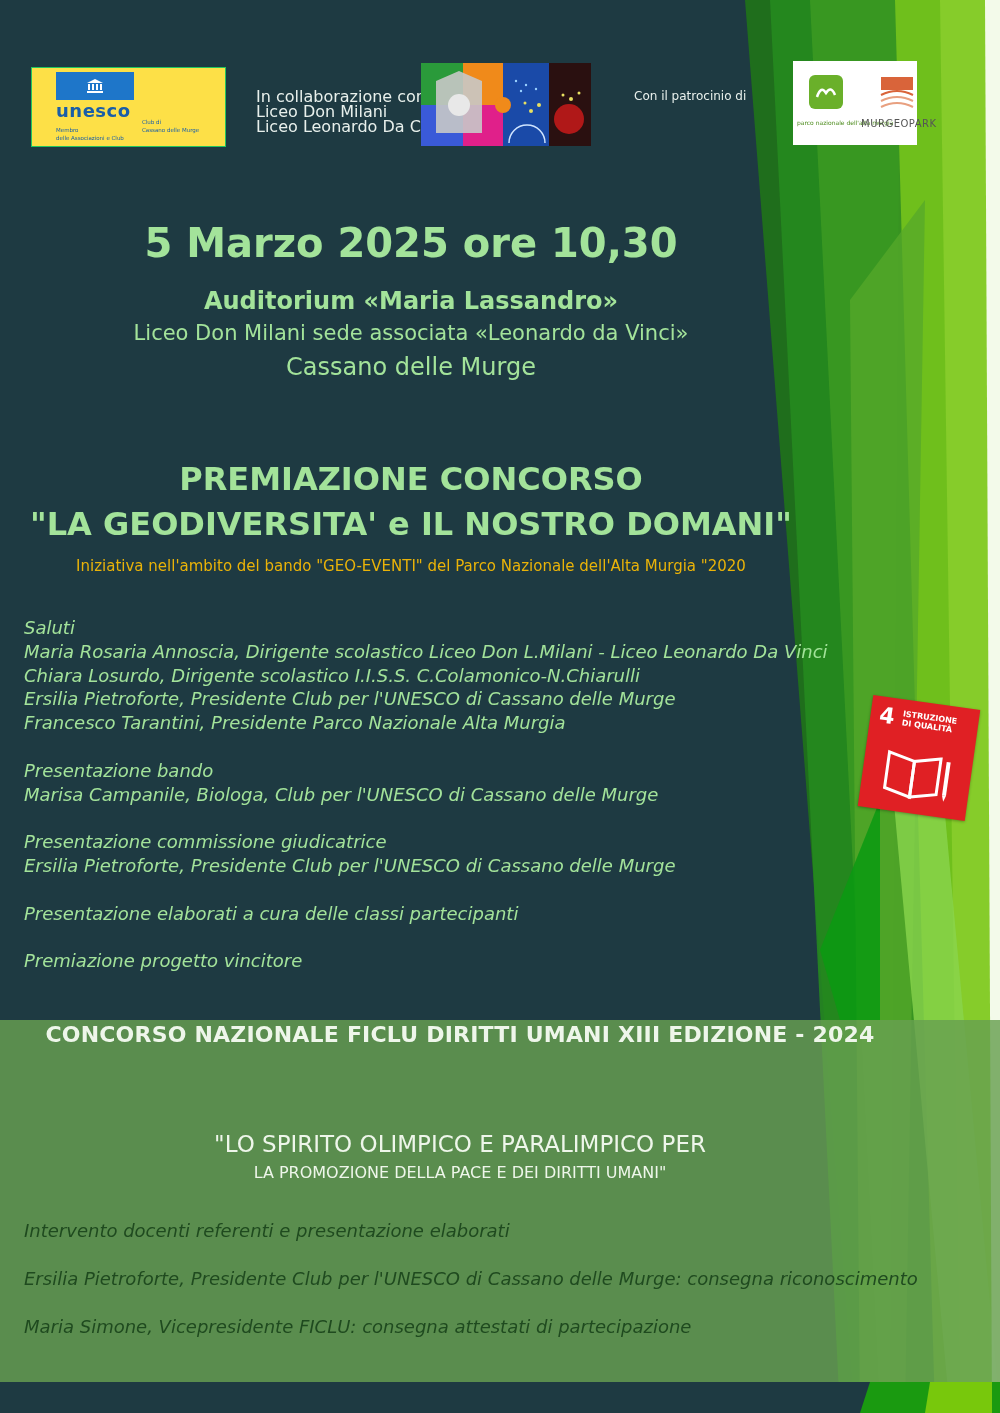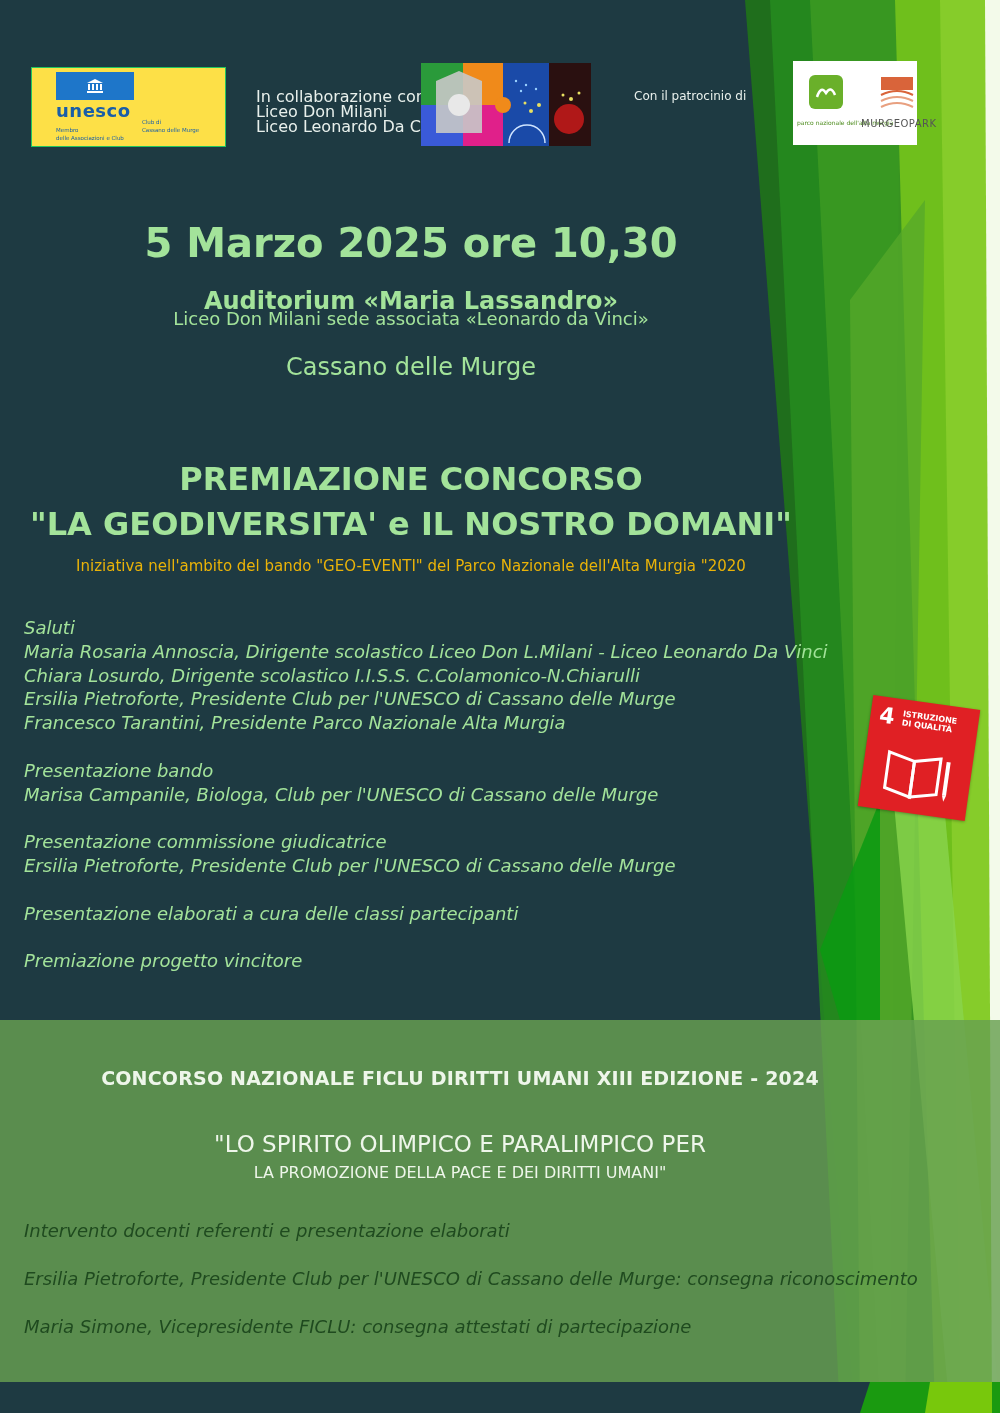--- a/index.html
+++ b/index.html
@@ -44,21 +44,21 @@
   }
   .logo-parks {
     position: absolute; left: 793px; top: 61px; width: 124px; height: 84px; background: #fff;
   }
   .park-cap { position: absolute; font-size: 7px; white-space: nowrap; }
 
   
   .c-text { position: absolute; left: 0; width: 822px; text-align: center; color: #a3e39a; white-space: nowrap; }
   .date-title { top: 220px; font-size: 40px; font-weight: bold; }
   .venue-1 { top: 287px; font-size: 24px; font-weight: bold; }
-  .venue-2 { top: 308px; font-size: 18px; }
+  .venue-2 { top: 321px; font-size: 21px; }
   .venue-3 { top: 353px; font-size: 24px; }
   .contest-1 { top: 460px; font-size: 32px; font-weight: bold; }
   .contest-2 { top: 505px; font-size: 32px; font-weight: bold; }
   .initiative { top: 557px; font-size: 15px; color: #eab308; }
 
   
   .programme { position: absolute; left: 24px; top: 616px; color: #a3e39a; font-style: italic; font-size: 18px; line-height: 23.8px; }
   .programme div { white-space: nowrap; min-height: 23.8px; }
 
   
@@ -70,21 +70,21 @@
   .sdg-label { position: absolute; left: 32px; top: 10px; color: #fff; font-weight: bold; font-size: 8px; line-height: 9px; }
   .sdg-book { position: absolute; left: 20px; top: 46px; width: 70px; height: 55px; }
 
   
   .band {
     position: absolute; left: 0; top: 1020px; width: 1000px; height: 362px;
     background: rgba(104, 160, 80, 0.82);
     z-index: 1;
   }
   .band-text { position: absolute; left: 0; width: 920px; text-align: center; color: #eef6ea; white-space: nowrap; }
-  .ficlu-title { top: 1067px; font-size: 19px; font-weight: bold; letter-spacing: 0.2px; }
+  .ficlu-title { top: 1022px; font-size: 22px; font-weight: bold; letter-spacing: 0.2px; }
   .spirit-1 { top: 1131px; font-size: 23px; }
   .spirit-2 { top: 1163px; font-size: 16px; }
   .band-items { position: absolute; left: 24px; top: 1220px; color: #1f4a1f; font-style: italic; font-size: 18px; }
   .band-items div { white-space: nowrap; height: 48px; }
 </style>
 </head>
 <body>
 
 <div class="poster">
 

